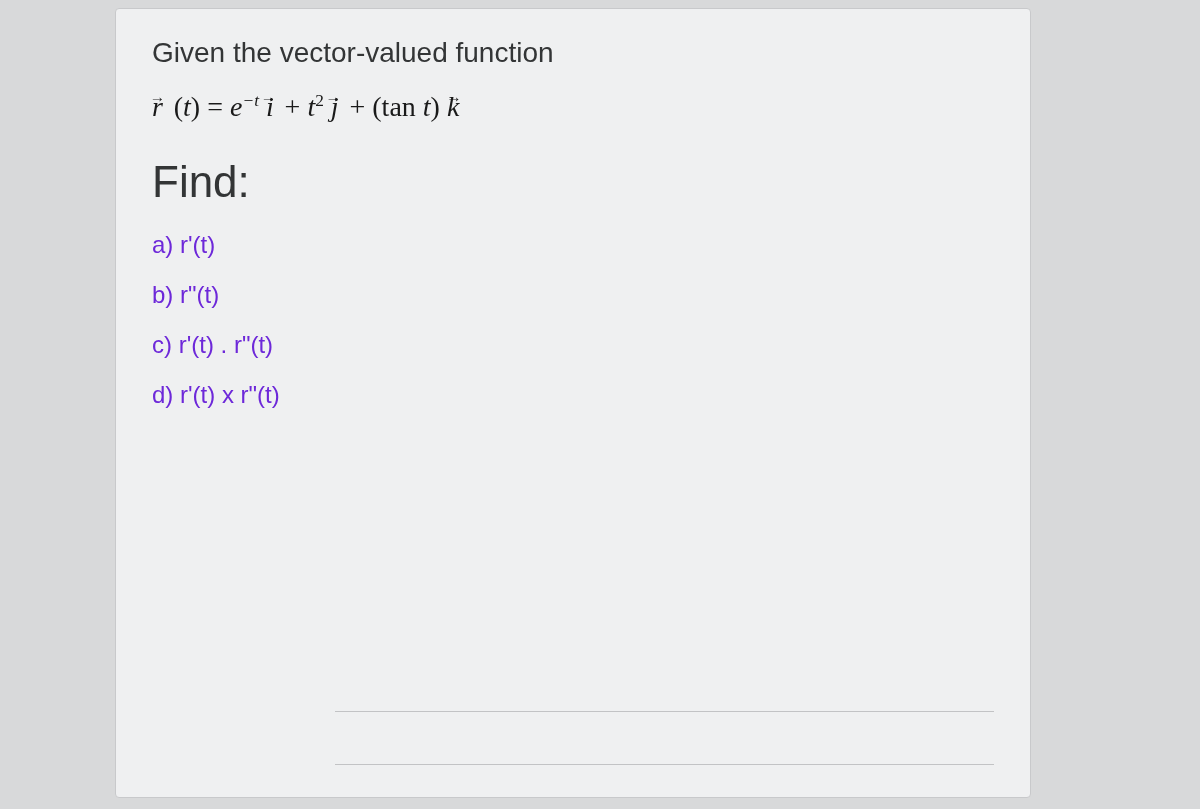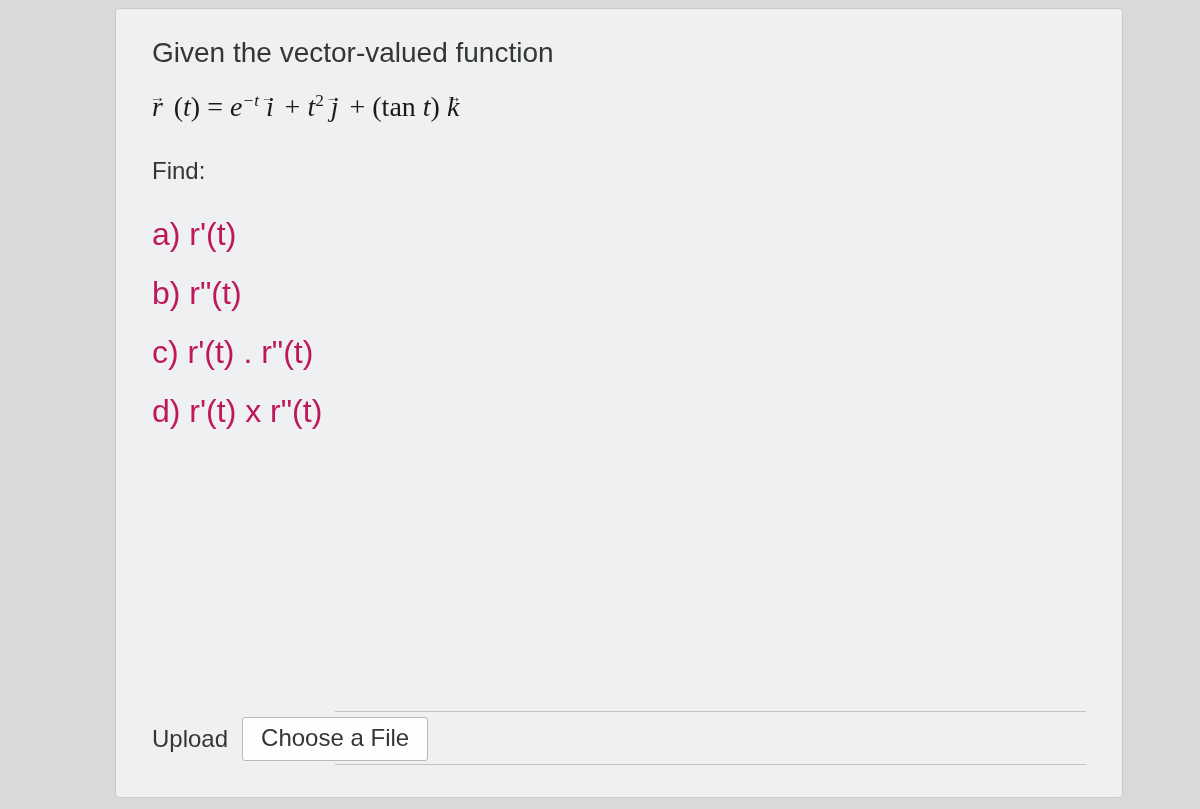--- a/index.html
+++ b/index.html
@@ -11,21 +11,21 @@
       background: #d8d9da;
       width: 1200px;
       height: 809px;
       font-family: Arial, Helvetica, sans-serif;
       position: relative;
     }
     .card {
       position: absolute;
       left: 115px;
       top: 8px;
-      width: 1008px;
+      width: 916px;
       height: 790px;
       background: #eff0f1;
       border: 1px solid #c8c9cb;
       border-radius: 4px;
       padding: 28px 36px;
     }
     .prompt-text {
       font-size: 28px;
       color: #333536;
       margin-bottom: 22px;
@@ -47,27 +47,27 @@
     }
     .arrow {
       display: inline-block;
       transform: translateY(-0.9em);
       font-size: 0.55em;
       margin-left: -0.85em;
       margin-right: 0.1em;
       font-style: normal;
     }
     .find-line {
-      font-size: 24px;
+      font-size: 44px;
       color: #333536;
-      margin-bottom: 31px;
+      margin-bottom: 24px;
     }
     .item {
-      font-size: 32px;
-      color: #be185d;
+      font-size: 24px;
+      color: #6d28d9;
       margin-bottom: 22px;
     }
     .upload-label {
       font-size: 24px;
       color: #333536;
     }
     .file-button {
       background: #fefefe;
       border: 1px solid #b7b8ba;
       border-radius: 3px;
@@ -136,20 +136,16 @@
 
   <div class="item">a) r'(t)</div>
   <div class="item">b)  r"(t)</div>
   <div class="item">c) r'(t) . r"(t)</div>
   <div class="item">d)  r'(t) x r"(t)</div>
 
   <div class="upload-container">
     <div class="upload-strip">
       <div class="strip-rule-top"></div>
       <div class="strip-rule-bottom"></div>
-      <div class="upload-inner">
-        <span class="upload-label">Upload</span>
-        <button class="file-button">Choose a File</button>
-      </div>
     </div>
   </div>
 
 </div>
 
 </body></html>

